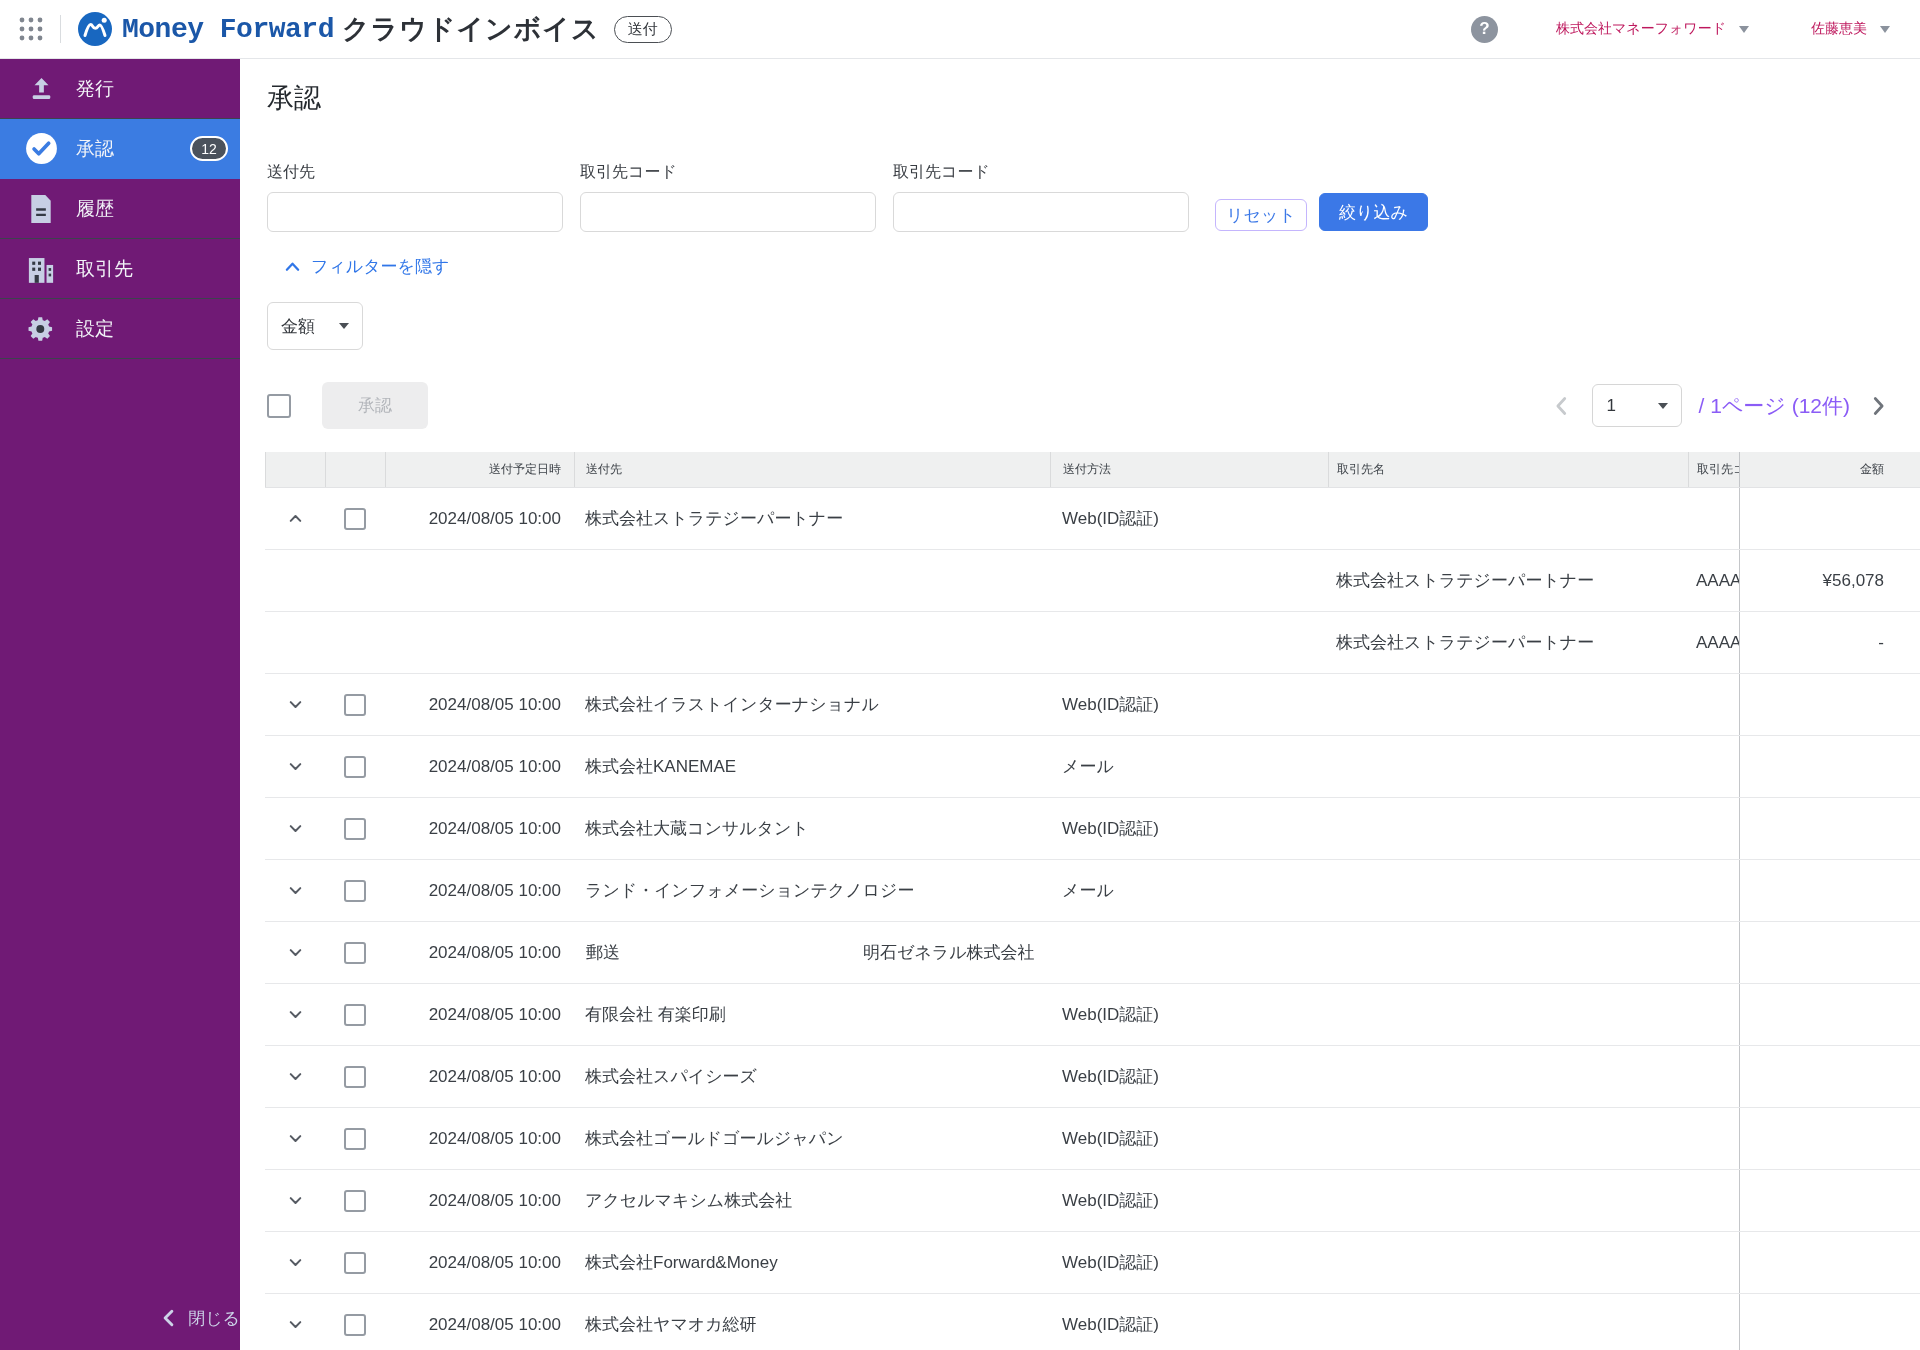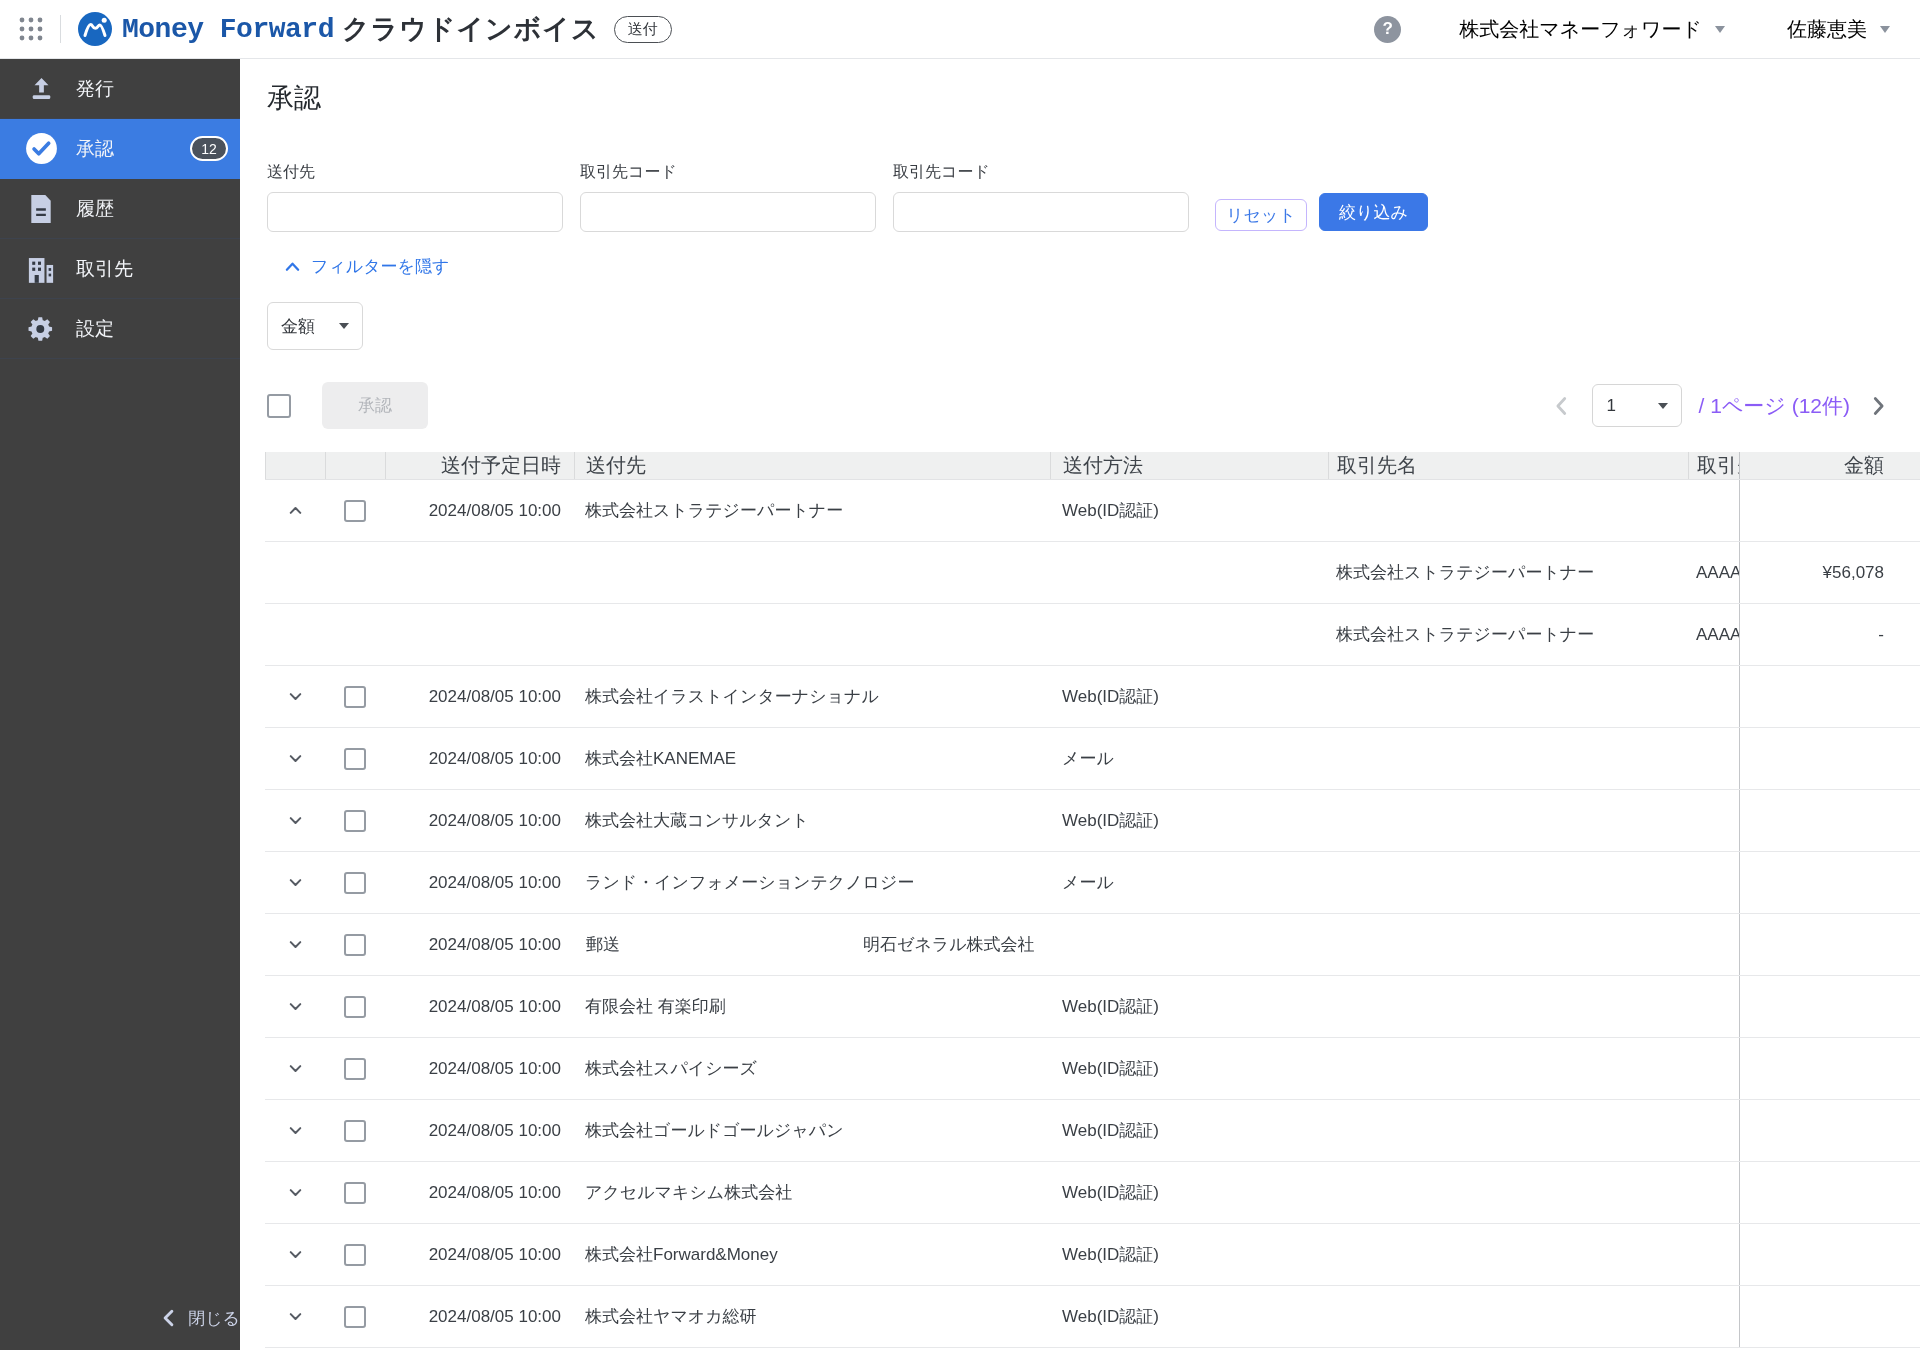--- a/index.html
+++ b/index.html
@@ -22,28 +22,28 @@
   .mode-badge{
     margin-left:14px; border:1.5px solid #4b4f54; border-radius:15px;
     padding:3px 13px; font-size:15px; color:#33373c;
   }
   .hdr-right{ margin-left:auto; display:flex; align-items:center; }
   .help-btn{
     width:27px; height:27px; border-radius:50%; background:#8d949f; color:#fff;
     font-size:17px; font-weight:bold; display:flex; align-items:center; justify-content:center;
     cursor:pointer;
   }
-  .hdr-menu{ display:flex; align-items:center; gap:13px; font-size:20px; color:#000000; cursor:pointer; }
+  .hdr-menu{ display:flex; align-items:center; gap:13px; font-size:14px; color:#be185d; cursor:pointer; }
   .menu-company{ margin-left:58px; }
   .menu-user{ margin-left:62px; }
   .caret{ width:0; height:0; border-left:5.5px solid transparent; border-right:5.5px solid transparent; border-top:7px solid #8b929d; }
   
   .body-row{ flex:1; display:flex; min-height:0; }
   .sidebar{
-    width:240px; flex:0 0 240px; background:#404040; display:flex; flex-direction:column;gap:36px;
+    width:240px; flex:0 0 240px; background:#701a75; display:flex; flex-direction:column;gap:36px;
   }
   .side-item{
     height:60px; display:flex; align-items:center; padding:0 12px 0 24px;
     border-bottom:1px solid #3d434e; color:#f2f4f8; font-size:19px; cursor:pointer;
   }
   .side-item .s-icon{ width:34px; display:flex; justify-content:center; margin-right:18px; }
   .side-item.active{ background:#3b7ce2; border-bottom-color:#3b7ce2; }
   .side-badge{
     margin-left:auto; background:#4b525c; border:2px solid #ffffff; border-radius:14px;
     min-width:38px; height:25px; display:flex; align-items:center; justify-content:center;
@@ -98,21 +98,21 @@
   .pg-chevron{ display:flex; align-items:center; cursor:pointer; }
   .page-select{
     margin-left:24px; width:90px; height:43px; border:1px solid #d6d6d6; border-radius:6px;
     display:flex; align-items:center; justify-content:space-between; padding:0 13px;
     font-size:17px; color:#33373c; cursor:pointer; background:#fff;
   }
   .page-info{ margin-left:16px; margin-right:22px; font-size:21px; color:#8b5cf6; }
   
   .table{ margin-top:23px; margin-left:25px; font-size:17px; }
   .trow{ display:flex; align-items:stretch; border-bottom:1px solid #e7e8ea; height:62px; }
-  .thead{ background:#eff0f0; border-bottom:1px solid #e2e3e5; height:28px; font-size:20px; color:#3f444a; }
+  .thead{ background:#eff0f0; border-bottom:1px solid #e2e3e5; height:36px; font-size:12px; color:#3f444a; }
   .cell{ display:flex; align-items:center; overflow:hidden; white-space:nowrap; }
   .thead .cell{ border-left:1px solid #dadbdc; }
   .c-expand{ width:60px; flex:0 0 60px; justify-content:center; }
   .c-select{ width:60px; flex:0 0 60px; justify-content:center; }
   .c-date  { width:189px; flex:0 0 189px; justify-content:flex-end; padding-right:13px; }
   .c-dest  { width:476px; flex:0 0 476px; padding-left:11px; }
   .c-method{ width:278px; flex:0 0 278px; padding-left:12px; }
   .c-partner{ width:360px; flex:0 0 360px; padding-left:8px; }
   .c-code  { width:51px; flex:0 0 51px; padding-left:8px; }
   .c-amount{ flex:1; justify-content:flex-end; padding-right:36px; border-left:1px solid #c4c6c9 !important; }

